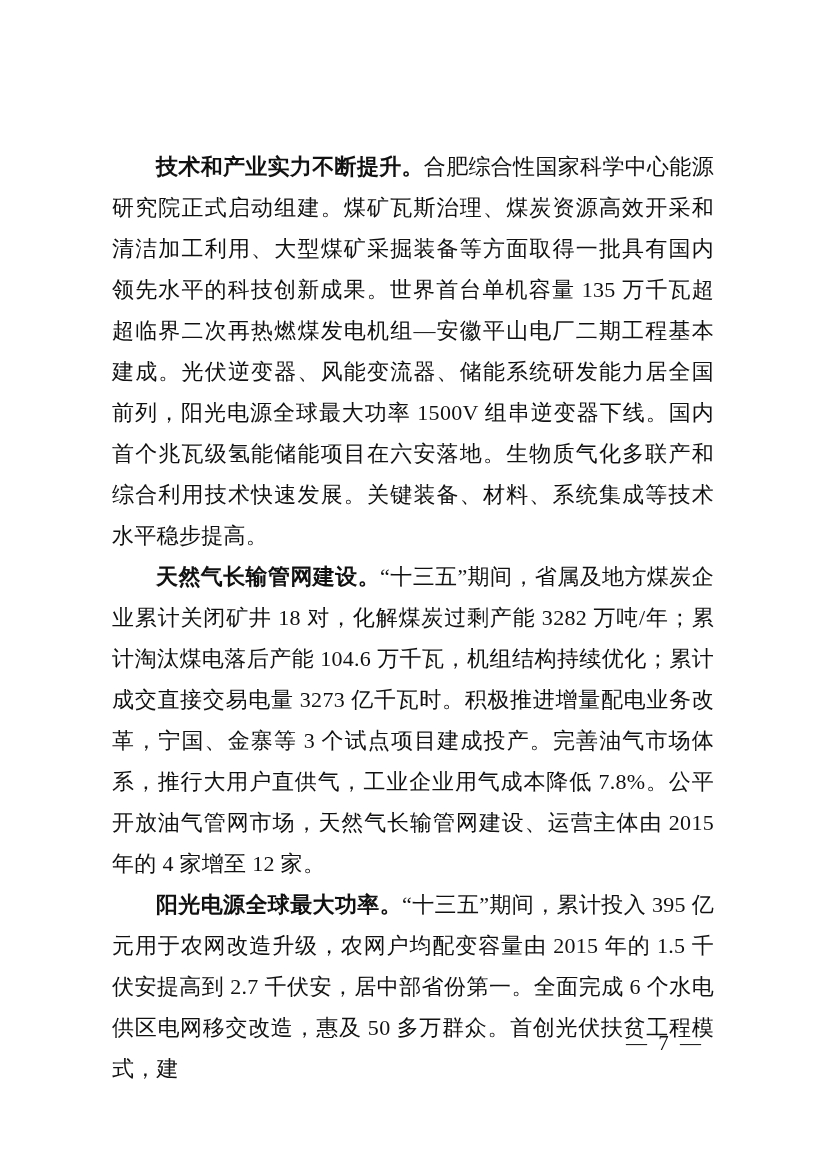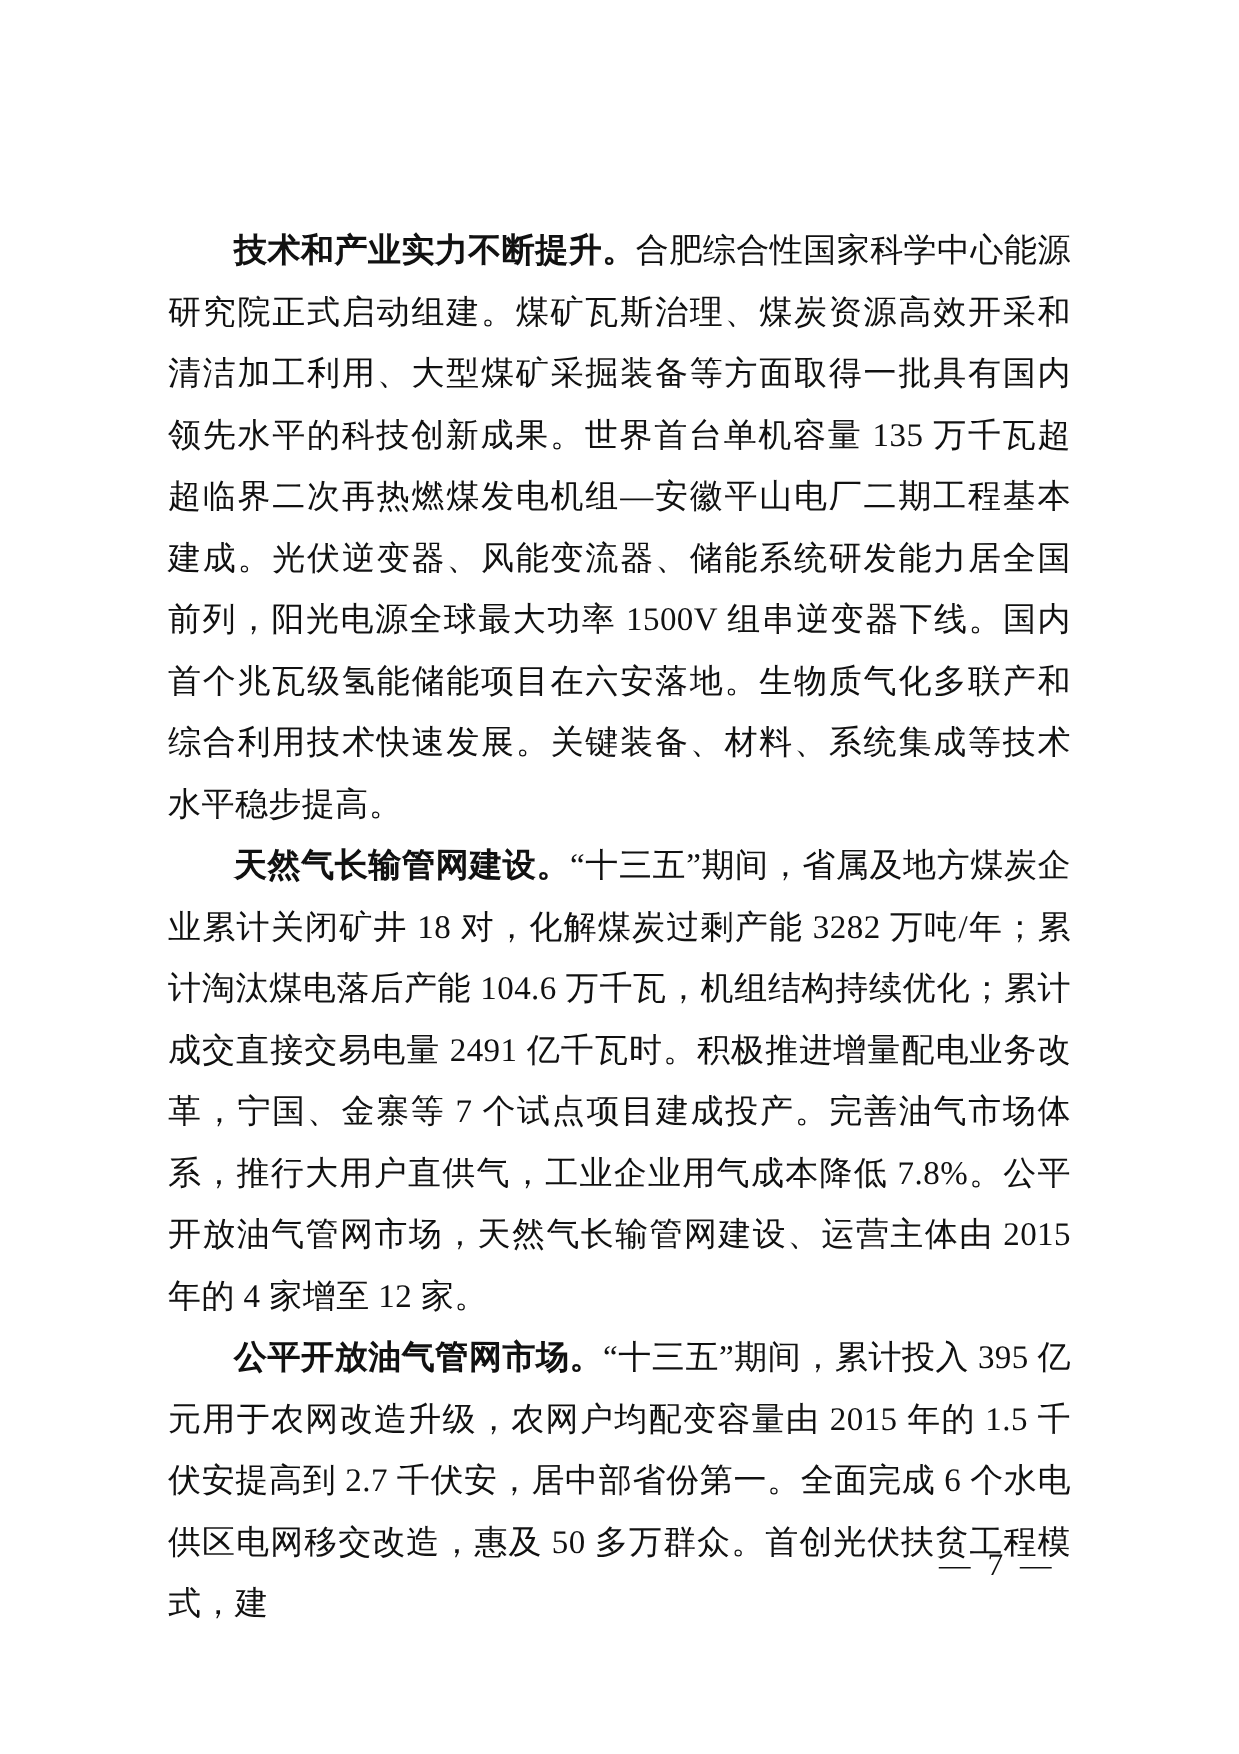--- a/index.html
+++ b/index.html
@@ -49,17 +49,17 @@
     color: #111111;
     white-space: nowrap;
   }
 </style>
 </head>
 <body>
 
 <div class="page">
   <div class="content">
     <p class="para"><span class="para-heading">技术和产业实力不断提升。</span><span>合肥综合性国家科学中心能源研究院正式启动组建。煤矿瓦斯治理、煤炭资源高效开采和清洁加工利用、大型煤矿采掘装备等方面取得一批具有国内领先水平的科技创新成果。世界首台单机容量 135 万千瓦超超临界二次再热燃煤发电机组—安徽平山电厂二期工程基本建成。光伏逆变器、风能变流器、储能系统研发能力居全国前列，阳光电源全球最大功率 1500V 组串逆变器下线。国内首个兆瓦级氢能储能项目在六安落地。生物质气化多联产和综合利用技术快速发展。关键装备、材料、系统集成等技术水平稳步提高。</span></p>
-    <p class="para"><span class="para-heading">天然气长输管网建设。</span><span>“十三五”期间，省属及地方煤炭企业累计关闭矿井 18 对，化解煤炭过剩产能 3282 万吨/年；累计淘汰煤电落后产能 104.6 万千瓦，机组结构持续优化；累计成交直接交易电量 2491 亿千瓦时。积极推进增量配电业务改革，宁国、金寨等 7 个试点项目建成投产。完善油气市场体系，推行大用户直供气，工业企业用气成本降低 7.8%。公平开放油气管网市场，天然气长输管网建设、运营主体由 2015 年的 4 家增至 12 家。</span></p>
-    <p class="para"><span class="para-heading">公平开放油气管网市场。</span><span>“十三五”期间，累计投入 395 亿元用于农网改造升级，农网户均配变容量由 2015 年的 1.5 千伏安提高到 2.7 千伏安，居中部省份第一。全面完成 6 个水电供区电网移交改造，惠及 50 多万群众。首创光伏扶贫工程模式，建</span></p>
+    <p class="para"><span class="para-heading">天然气长输管网建设。</span><span>“十三五”期间，省属及地方煤炭企业累计关闭矿井 18 对，化解煤炭过剩产能 3282 万吨/年；累计淘汰煤电落后产能 104.6 万千瓦，机组结构持续优化；累计成交直接交易电量 3273 亿千瓦时。积极推进增量配电业务改革，宁国、金寨等 3 个试点项目建成投产。完善油气市场体系，推行大用户直供气，工业企业用气成本降低 7.8%。公平开放油气管网市场，天然气长输管网建设、运营主体由 2015 年的 4 家增至 12 家。</span></p>
+    <p class="para"><span class="para-heading">阳光电源全球最大功率。</span><span>“十三五”期间，累计投入 395 亿元用于农网改造升级，农网户均配变容量由 2015 年的 1.5 千伏安提高到 2.7 千伏安，居中部省份第一。全面完成 6 个水电供区电网移交改造，惠及 50 多万群众。首创光伏扶贫工程模式，建</span></p>
   </div>
   <div class="page-number">— 7 —</div>
 </div>
 
 </body></html>

